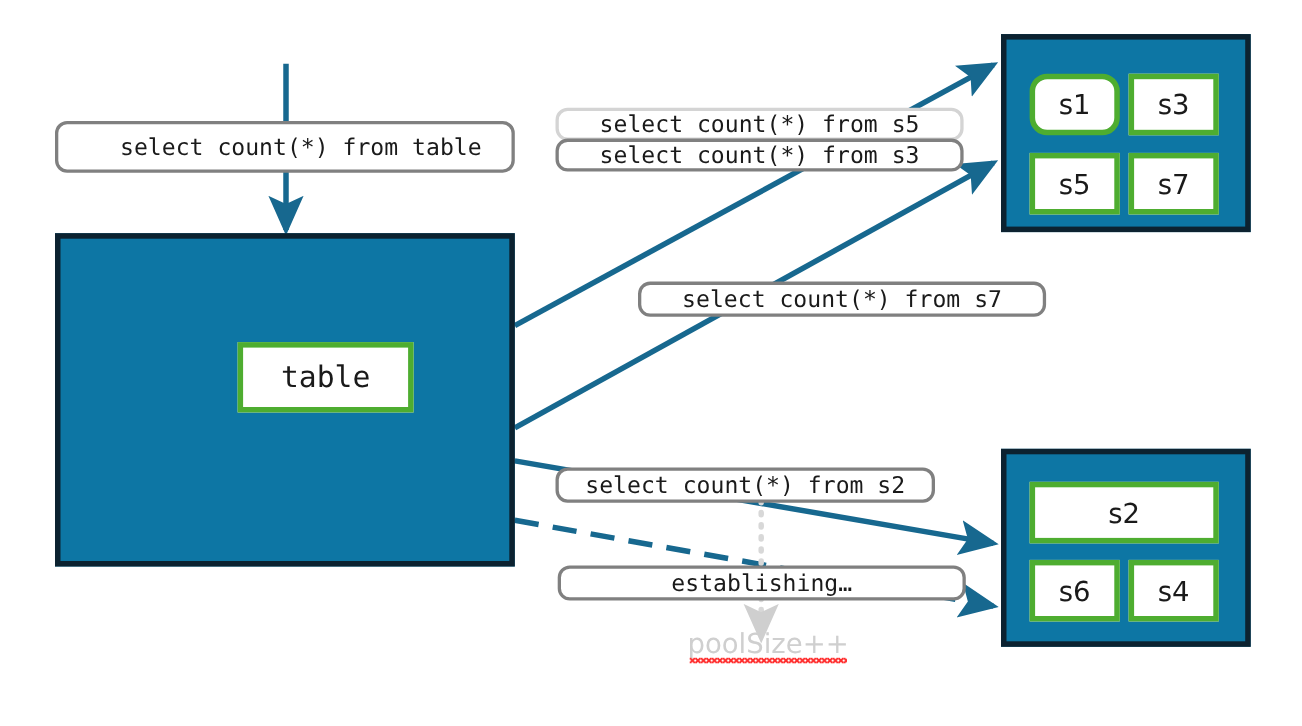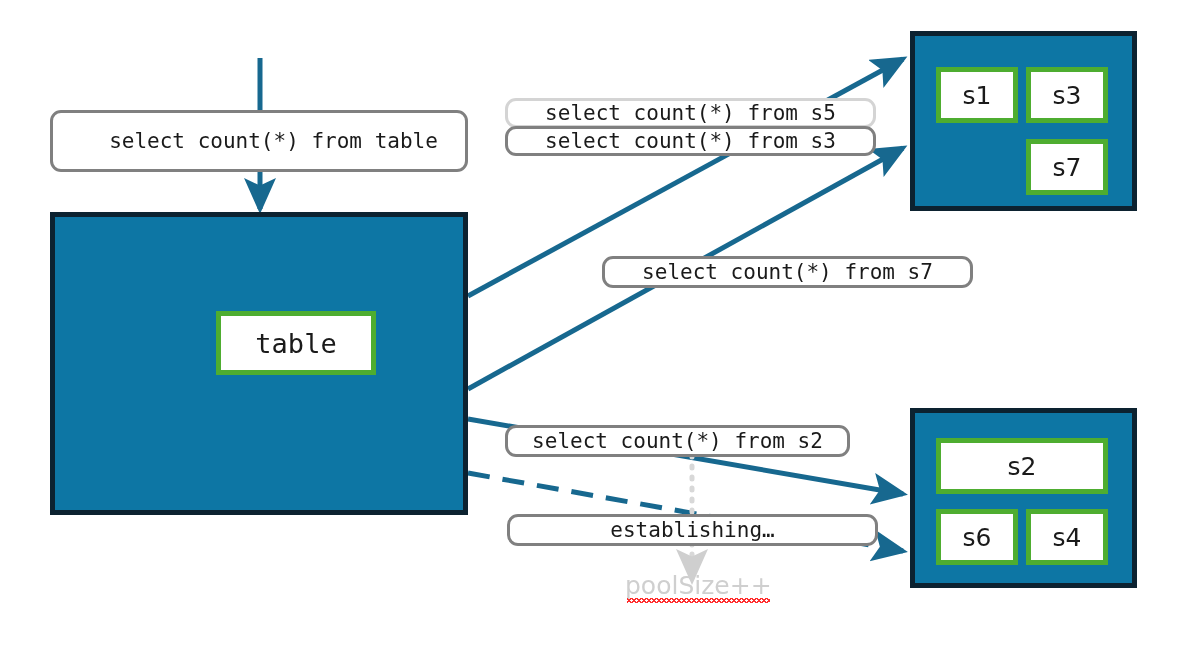--- a/index.html
+++ b/index.html
@@ -115,37 +115,40 @@
 
     <line x1="468" y1="389" x2="903" y2="148" stroke="#17688f" stroke-width="5" marker-end="url(#ah-blue)"></line>
 
     <line x1="468" y1="419" x2="903" y2="494" stroke="#17688f" stroke-width="5" marker-end="url(#ah-blue)"></line>
 
     <line x1="468" y1="473" x2="903" y2="551" stroke="#17688f" stroke-width="5" stroke-dasharray="22 13" marker-end="url(#ah-blue)"></line>
 
     <line x1="692" y1="455" x2="692" y2="578" stroke="#d8d8d8" stroke-width="5" stroke-dasharray="2 9" stroke-linecap="round" marker-end="url(#ah-gray)"></line>
   </svg>
 
-  <div class="qlabel" style="left:50px; top:110px; width:418px; height:62px;padding-left:29px;">
+  <div class="qlabel" style="left:50px; top:110px; width:418px; height:47px;padding-left:29px;">
     <span>select count(*) from table</span>
   </div>
 
   <div class="teal-box" style="left:50px; top:212px; width:418px; height:303px;">
   </div>
   <div class="chip mono" style="left:180px; top:311px; width:160px; height:64px;margin-left:36px;">
     <span>table</span>
   </div>
 
   <div class="teal-box" style="left:910px; top:31px; width:227px; height:180px;">
   </div>
-  <div class="chip" style="left:936px; top:67px; width:82px; height:56px;">
+  <div class="chip" style="left:936px; top:67px; width:82px; height:56px;border-radius:16px;">
     <span>s1</span>
   </div>
   <div class="chip" style="left:1026px; top:67px; width:82px; height:56px;justify-content:center;">
     <span>s3</span>
+  </div>
+  <div class="chip" style="left:936px; top:139px; width:82px; height:56px;">
+    <span>s5</span>
   </div>
   <div class="chip" style="left:1026px; top:139px; width:82px; height:56px;">
     <span>s7</span>
   </div>
 
   <div class="teal-box" style="left:910px; top:408px; width:227px; height:180px;">
   </div>
   <div class="chip" style="left:936px; top:438px; width:172px; height:56px;">
     <span>s2</span>
   </div>
@@ -157,21 +160,21 @@
   </div>
 
   <div class="qlabel behind" style="left:505px; top:98px; width:371px; height:30px;">
     <span>select count(*) from s5</span>
   </div>
 
   <div class="qlabel" style="left:505px; top:126px; width:371px; height:30px;">
     <span>select count(*) from s3</span>
   </div>
 
-  <div class="qlabel" style="left:580px; top:256px; width:371px; height:32px;margin-left:22px;">
+  <div class="qlabel" style="left:580px; top:256px; width:371px; height:32px;">
     <span>select count(*) from s7</span>
   </div>
 
   <div class="qlabel" style="left:505px; top:425px; width:345px; height:32px;">
     <span>select count(*) from s2</span>
   </div>
 
   <div class="qlabel" style="left:507px; top:514px; width:371px; height:32px;">
     <span>establishing…</span>
   </div>

